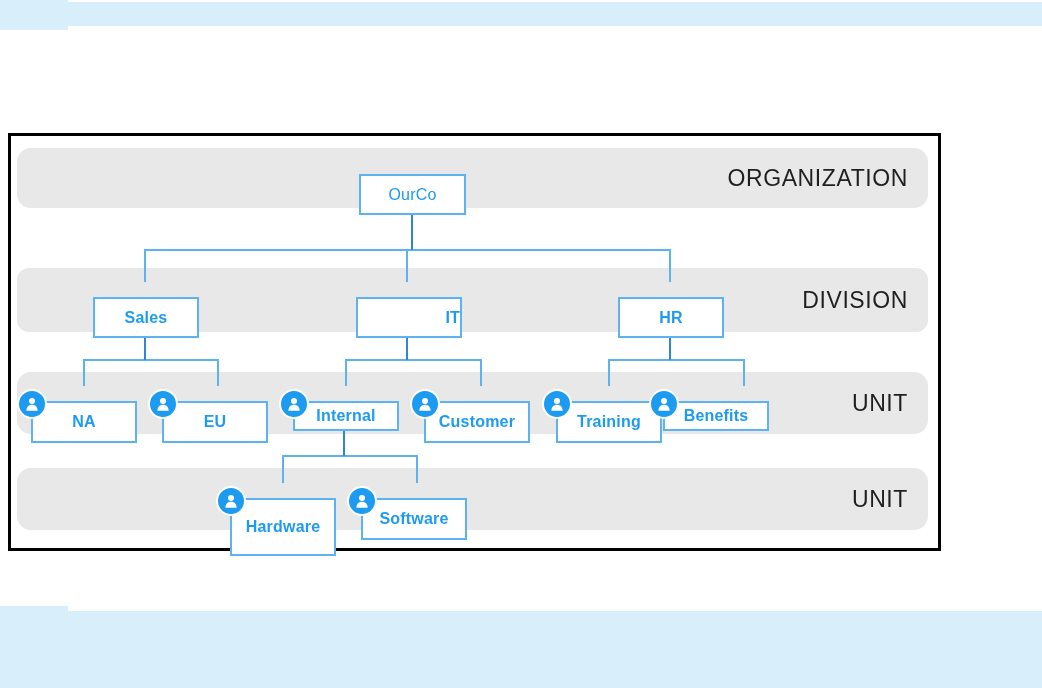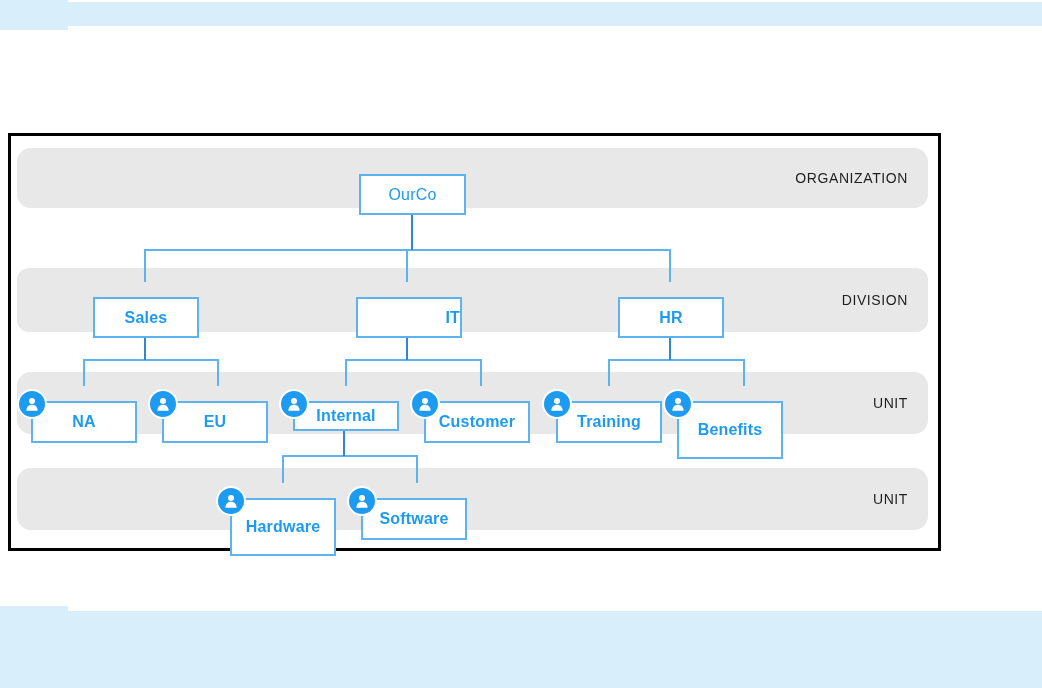--- a/index.html
+++ b/index.html
@@ -52,21 +52,21 @@
     background: #e8e8e8;
     border-radius: 14px;
     left: 6px;
     width: 911px;
   }
   .lane-label {
     position: absolute;
     right: 20px;
     top: 50%;
     transform: translateY(-50%);
-    font-size: 14px;
+    font-size: 23px;
     letter-spacing: 0.6px;
     color: #1f1f1f;
     font-family: "Liberation Sans", "DejaVu Sans", sans-serif;
     white-space: nowrap;
     margin-left: 24px;
   }
   #lane-organization { top: 12px;  height: 60px; }
   #lane-division     { top: 132px; height: 64px; border-radius: 12px; }
   #lane-unit-1       { top: 236px; height: 62px; }
   #lane-unit-2       { top: 332px; height: 62px; }
@@ -227,21 +227,21 @@
     <div class="node unit-node" style="left:545px; top:249px; width:106px; height:42px;">
       <span class="person-badge">
         <svg width="18" height="18" viewBox="0 0 24 24" aria-hidden="true">
           <circle cx="12" cy="8" r="4" fill="#ffffff"></circle>
           <path d="M4.5,21 C4.5,15.8 7.9,13 12,13 C16.1,13 19.5,15.8 19.5,21 Z" fill="#ffffff"></path>
         </svg>
       </span>
       <span class="node-label">Training</span>
     </div>
 
-    <div class="node unit-node" style="left:666px; top:249px; width:106px; height:58px;">
+    <div class="node unit-node" style="left:652px; top:249px; width:106px; height:30px;">
       <span class="person-badge">
         <svg width="18" height="18" viewBox="0 0 24 24" aria-hidden="true">
           <circle cx="12" cy="8" r="4" fill="#ffffff"></circle>
           <path d="M4.5,21 C4.5,15.8 7.9,13 12,13 C16.1,13 19.5,15.8 19.5,21 Z" fill="#ffffff"></path>
         </svg>
       </span>
       <span class="node-label">Benefits</span>
     </div>
 
     <div class="node unit-node" style="left:219px; top:346px; width:106px; height:58px;">

